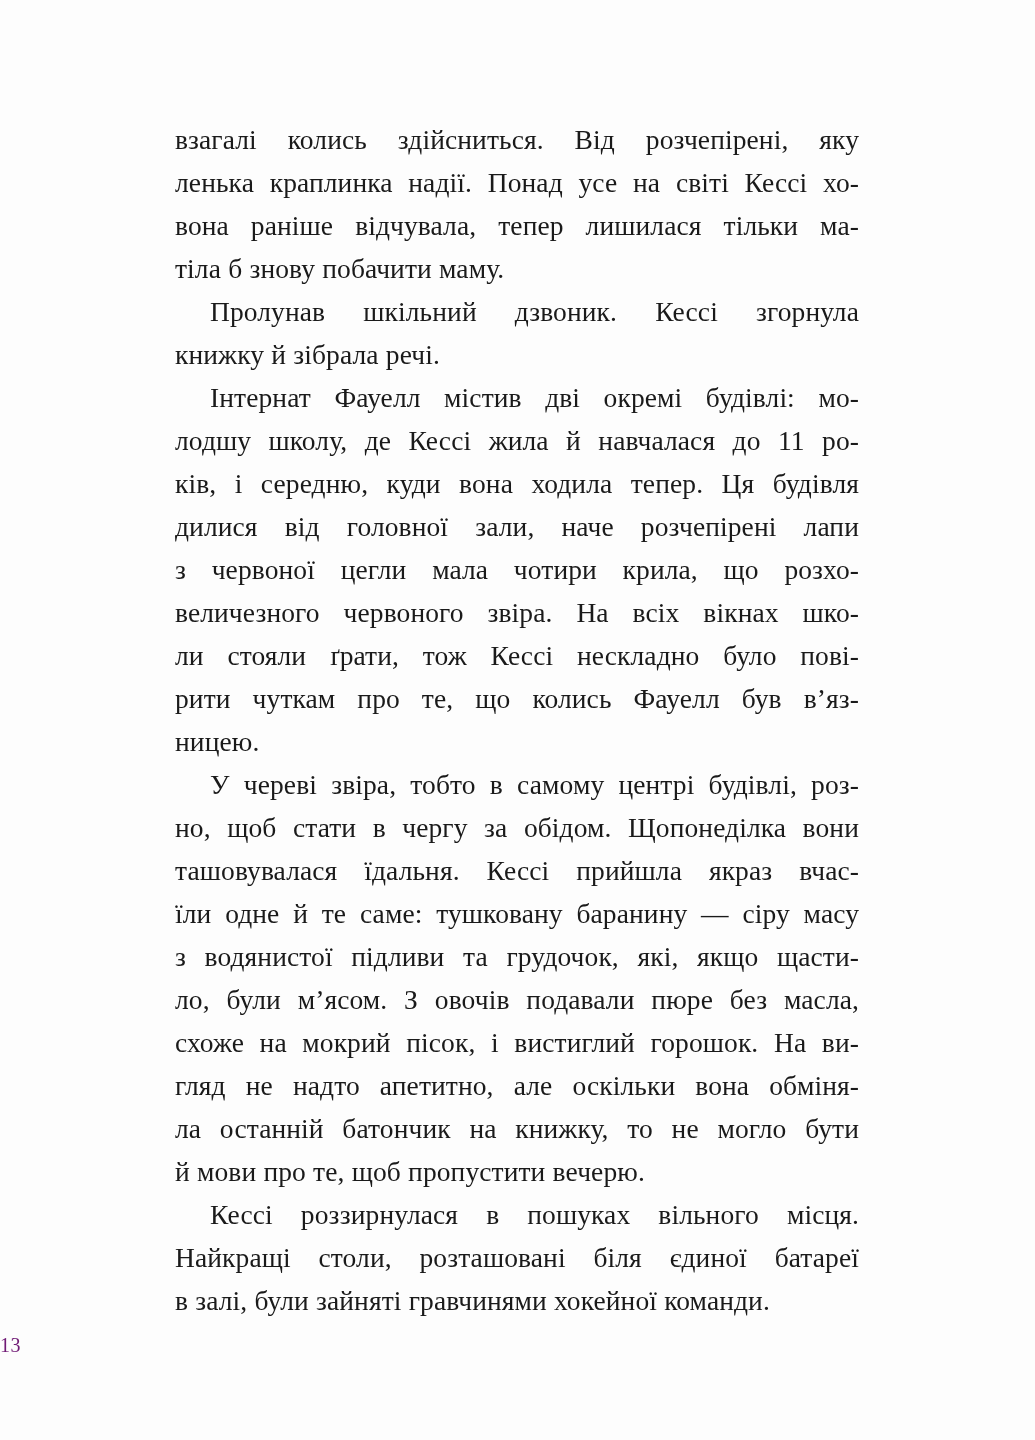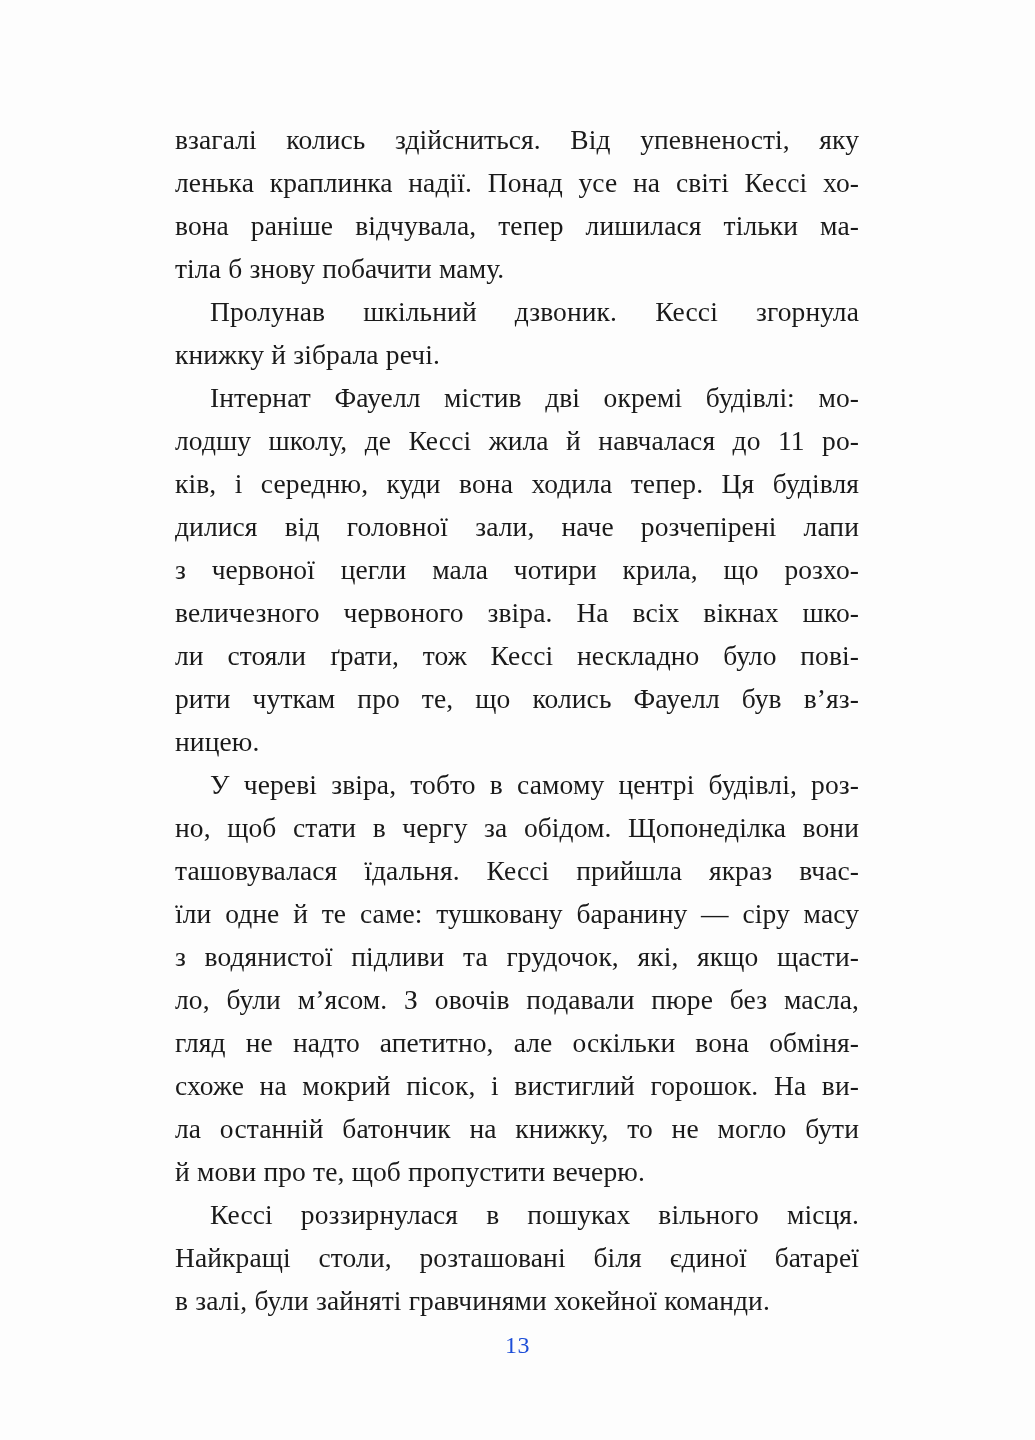--- a/index.html
+++ b/index.html
@@ -56,36 +56,35 @@
   }
   .line.indent {
     text-indent: 35px;
   }
 
   .page-number {
     position: absolute;
     left: 0;
     right: 0;
     top: 1330px;
-    text-align: center;
-    font-size: 24px;
+    font-size: 20px;
     line-height: 30px;
-    color: #1d4ed8;
+    color: #701a75;
     letter-spacing: 0.5px;
   }
 </style>
 </head>
 <body>
 
 <div class="page">
 
   <div class="text-block">
 
     <p class="para">
-      <span class="line">взагалі колись здійсниться. Від упевненості, яку</span>
+      <span class="line">взагалі колись здійсниться. Від розчепірені, яку</span>
       <span class="line">ленька краплинка надії. Понад усе на світі Кессі хо-</span>
       <span class="line">вона раніше відчувала, тепер лишилася тільки ма-</span>
       <span class="line last">тіла б знову побачити маму.</span>
     </p>
 
     <p class="para">
       <span class="line indent">Пролунав шкільний дзвоник. Кессі згорнула</span>
       <span class="line last">книжку й зібрала речі.</span>
     </p>
 
@@ -101,22 +100,22 @@
       <span class="line last">ницею.</span>
     </p>
 
     <p class="para">
       <span class="line indent">У череві звіра, тобто в самому центрі будівлі, роз-</span>
       <span class="line">но, щоб стати в чергу за обідом. Щопонеділка вони</span>
       <span class="line">ташовувалася їдальня. Кессі прийшла якраз вчас-</span>
       <span class="line">їли одне й те саме: тушковану баранину — сіру масу</span>
       <span class="line">з водянистої підливи та грудочок, які, якщо щасти-</span>
       <span class="line">ло, були м’ясом. З овочів подавали пюре без масла,</span>
+      <span class="line">схоже на мокрий пісок, і вистиглий горошок. На ви-</span>
       <span class="line">гляд не надто апетитно, але оскільки вона обміня-</span>
-      <span class="line">схоже на мокрий пісок, і вистиглий горошок. На ви-</span>
       <span class="line">ла останній батончик на книжку, то не могло бути</span>
       <span class="line last">й мови про те, щоб пропустити вечерю.</span>
     </p>
 
     <p class="para">
       <span class="line indent">Кессі роззирнулася в пошуках вільного місця.</span>
       <span class="line">Найкращі столи, розташовані біля єдиної батареї</span>
       <span class="line last">в залі, були зайняті гравчинями хокейної команди.</span>
     </p>
 

